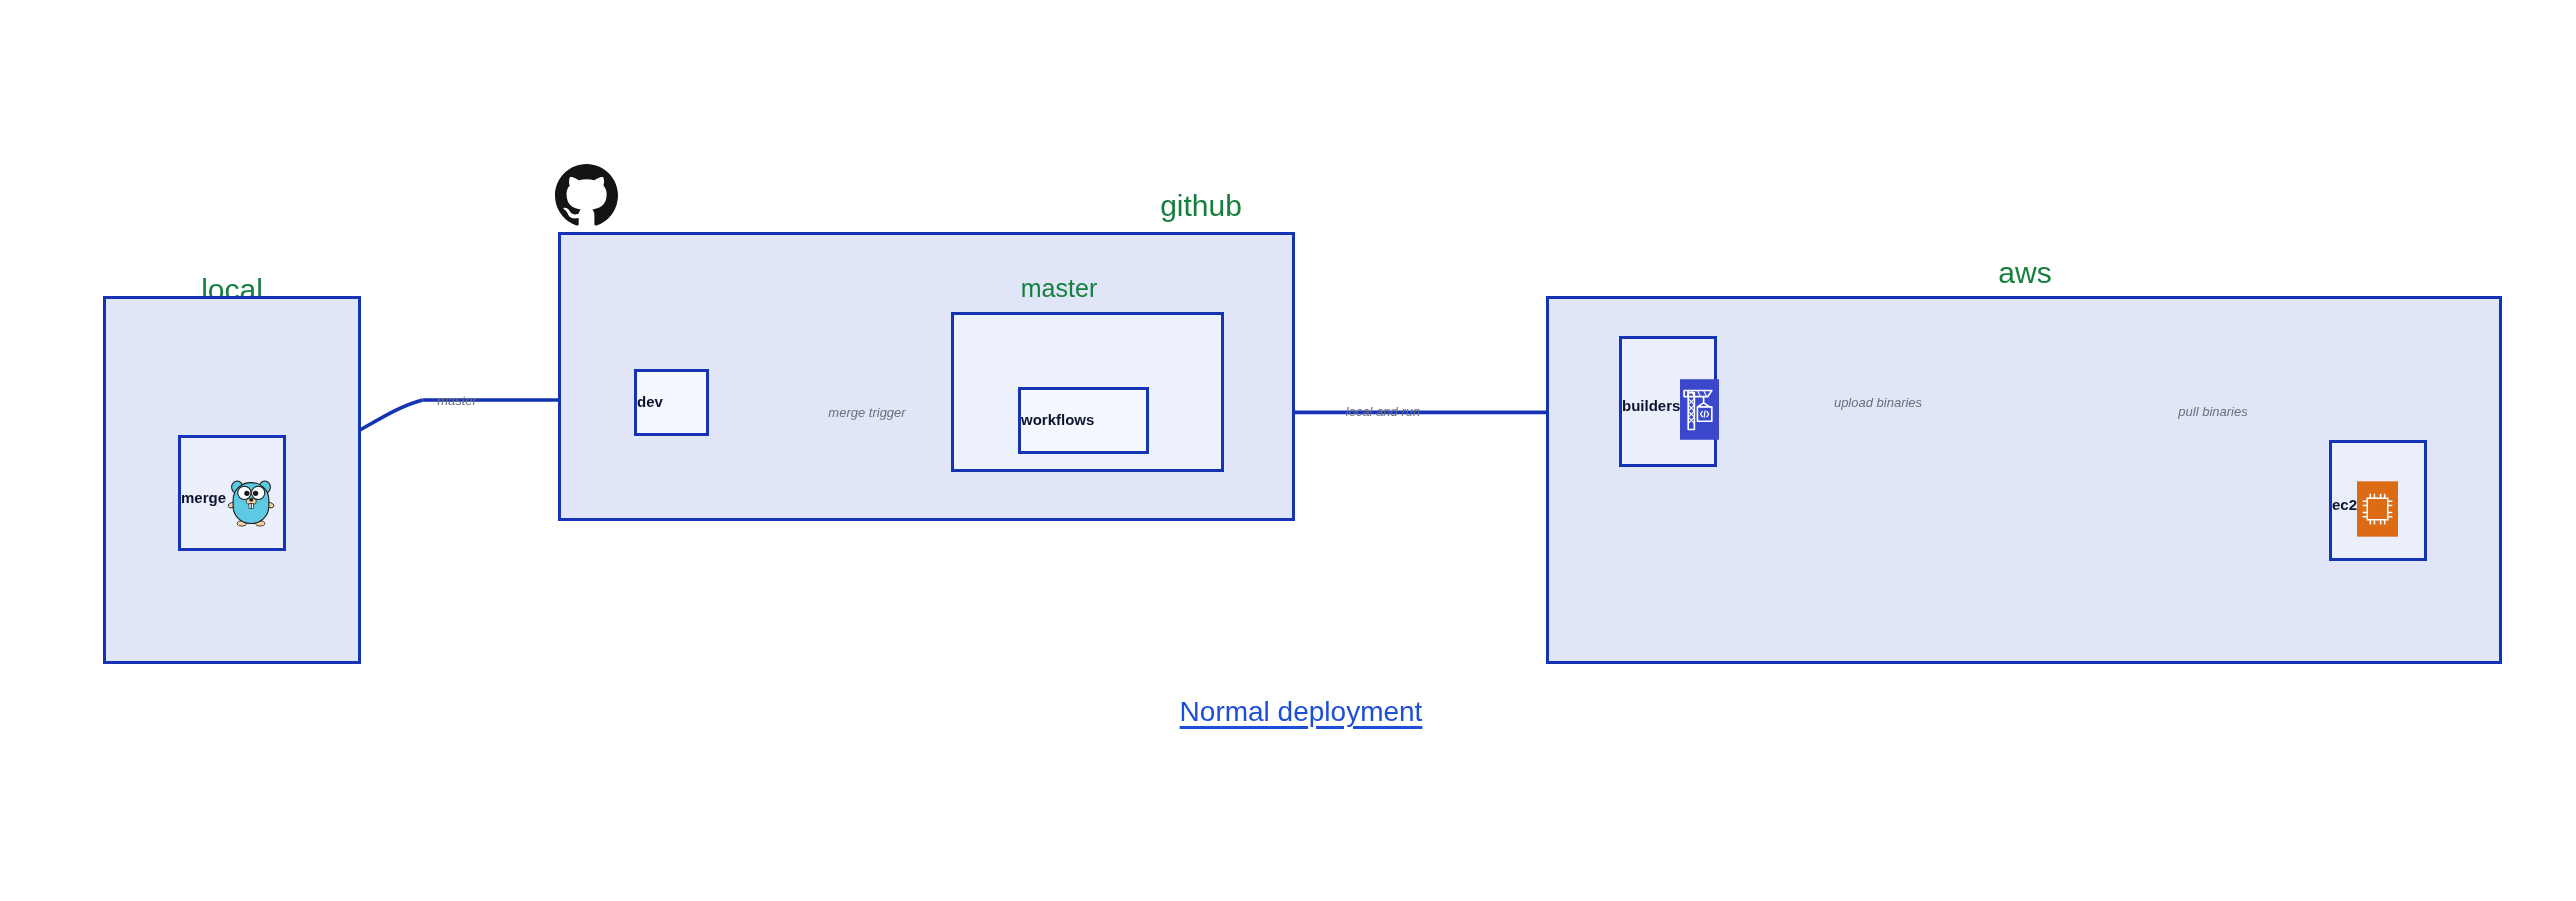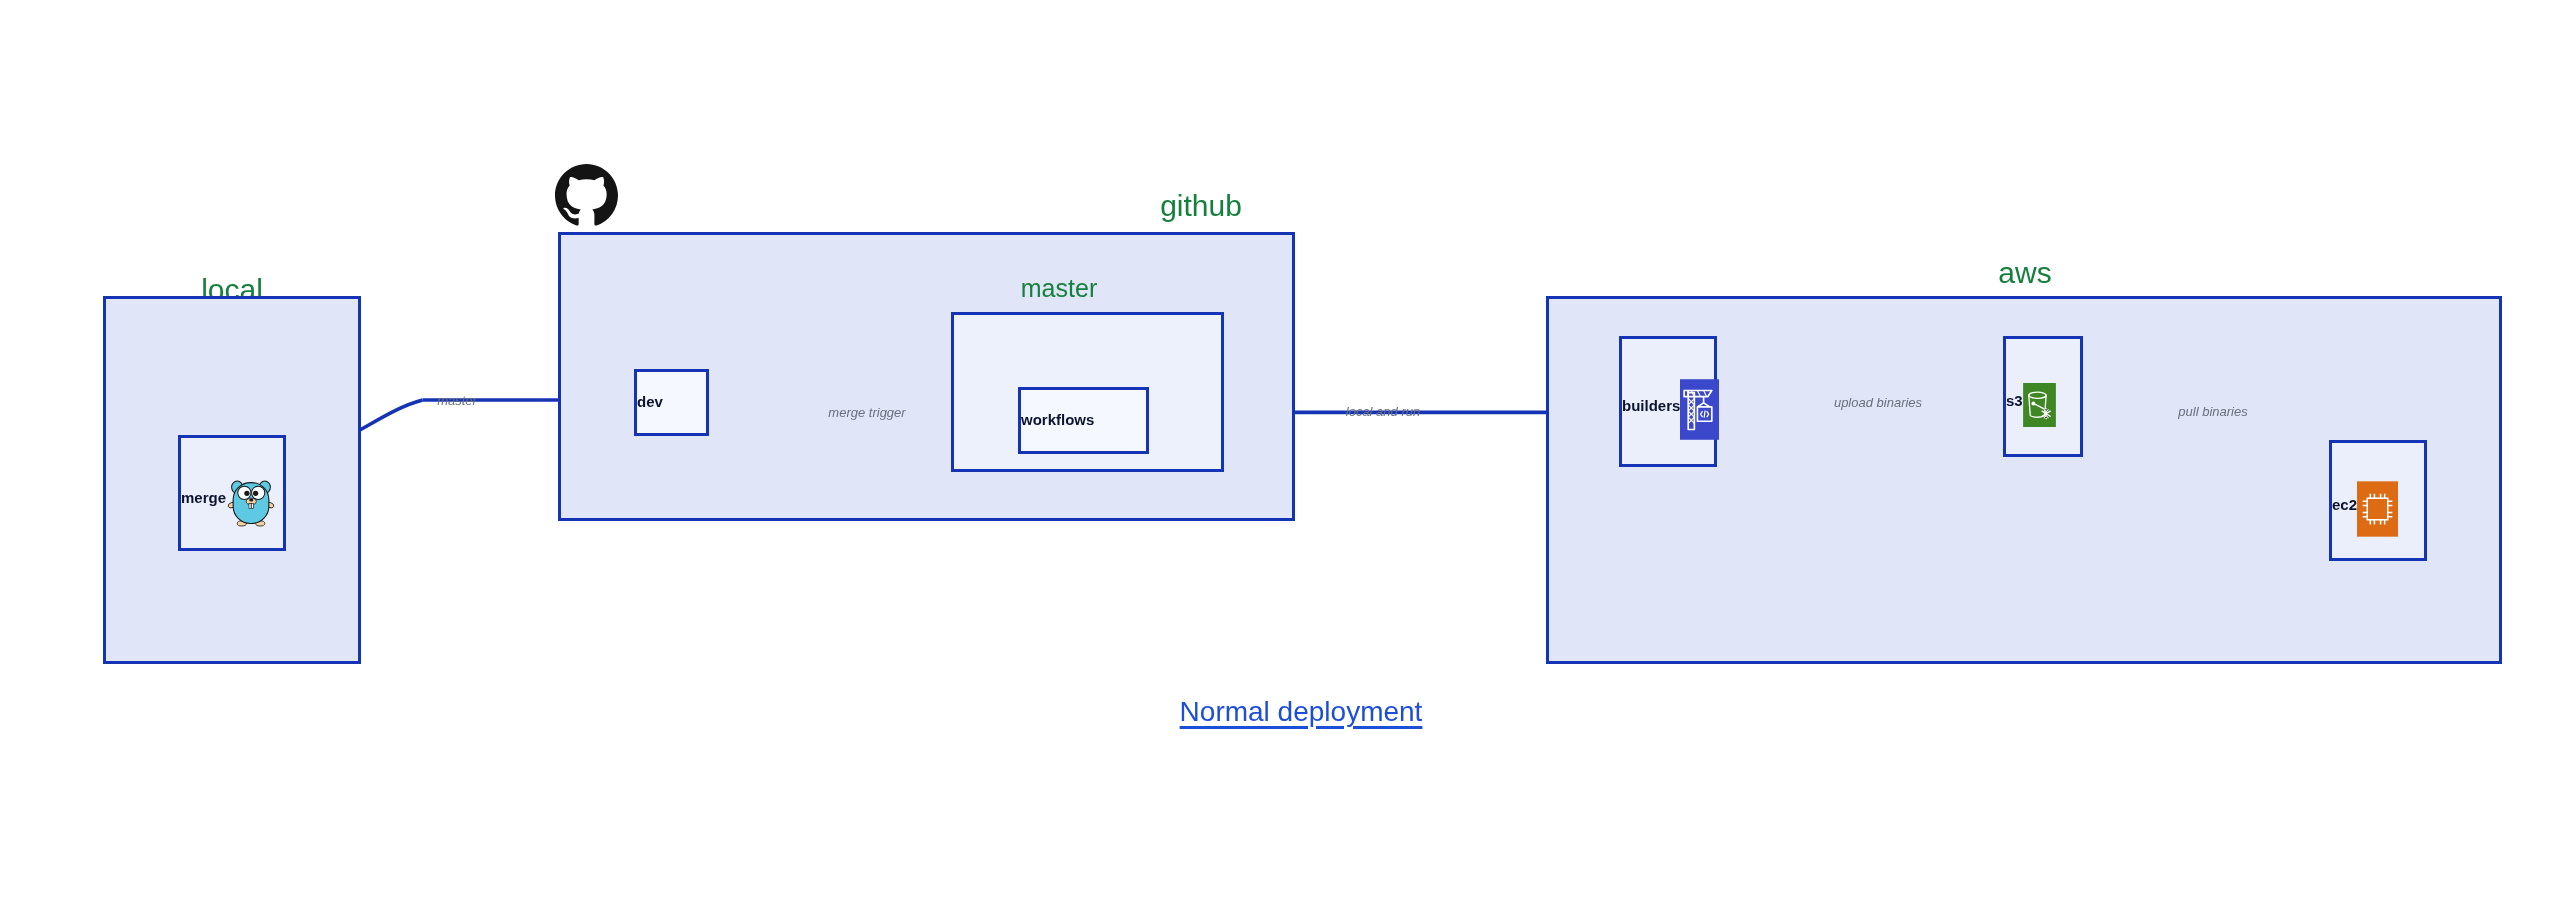--- a/index.html
+++ b/index.html
@@ -236,38 +236,20 @@
 
           <path d="M46 34 L46 46"></path>
           <path d="M34 54 L46 46 L58 54"></path>
           <rect x="34" y="54" width="28" height="28"></rect>
           <path d="M44 62 L40 68 L44 74 M52 62 L56 68 L52 74 M49 61 L47 75" stroke-width="2.4"></path>
         </g>
       </svg>
     </div>
   </div>
 
-  <div class="node" style="left:2003px; top:336px; width:80px; height:121px;">
-    <div class="node-label">s3</div>
-    <div class="node-icon">
-      <svg width="33" height="44" viewBox="0 0 64 86" xmlns="http://www.w3.org/2000/svg">
-        <rect x="0" y="0" width="64" height="86" fill="#3f8624"></rect>
-        <g fill="none" stroke="#ffffff" stroke-width="2.6" stroke-linejoin="round" stroke-linecap="round">
-          <ellipse cx="28" cy="24" rx="17" ry="6"></ellipse>
-          <path d="M11 24 L14 64 Q28 70 42 64 L45 24"></path>
-          <path d="M20 40 L40 50"></path>
-          <circle cx="20" cy="40" r="2.6" fill="#ffffff"></circle>
-        </g>
-        <g stroke="#ffffff" stroke-width="2.4" stroke-linecap="round">
-          <path d="M45 50 L45 70 M37 55 L53 65 M53 55 L37 65"></path>
-          <path d="M41 52 L45 56 L49 52 M41 68 L45 64 L49 68" stroke-width="2"></path>
-        </g>
-      </svg>
-    </div>
-  </div>
 
   <div class="node" style="left:2329px; top:440px; width:98px; height:121px;">
     <div class="node-label">ec2</div>
     <div class="node-icon">
       <svg width="41" height="56" viewBox="0 0 80 108" xmlns="http://www.w3.org/2000/svg">
         <rect x="0" y="0" width="80" height="108" fill="#dd6b14"></rect>
         <g fill="none" stroke="#ffffff" stroke-width="3">
           <rect x="20" y="33" width="40" height="42"></rect>
           <path d="M26 33 L26 24 M34 33 L34 24 M46 33 L46 24 M54 33 L54 24"></path>
           <path d="M26 75 L26 84 M34 75 L34 84 M46 75 L46 84 M54 75 L54 84"></path>

